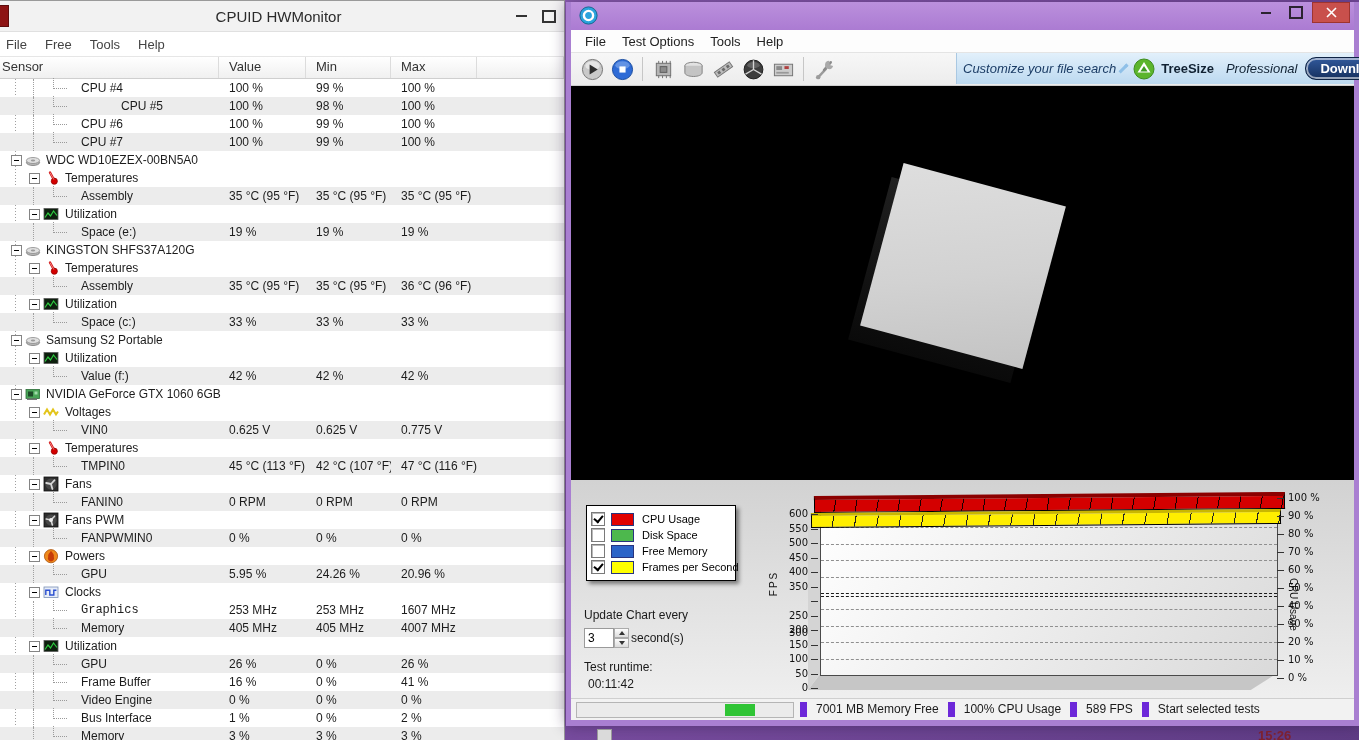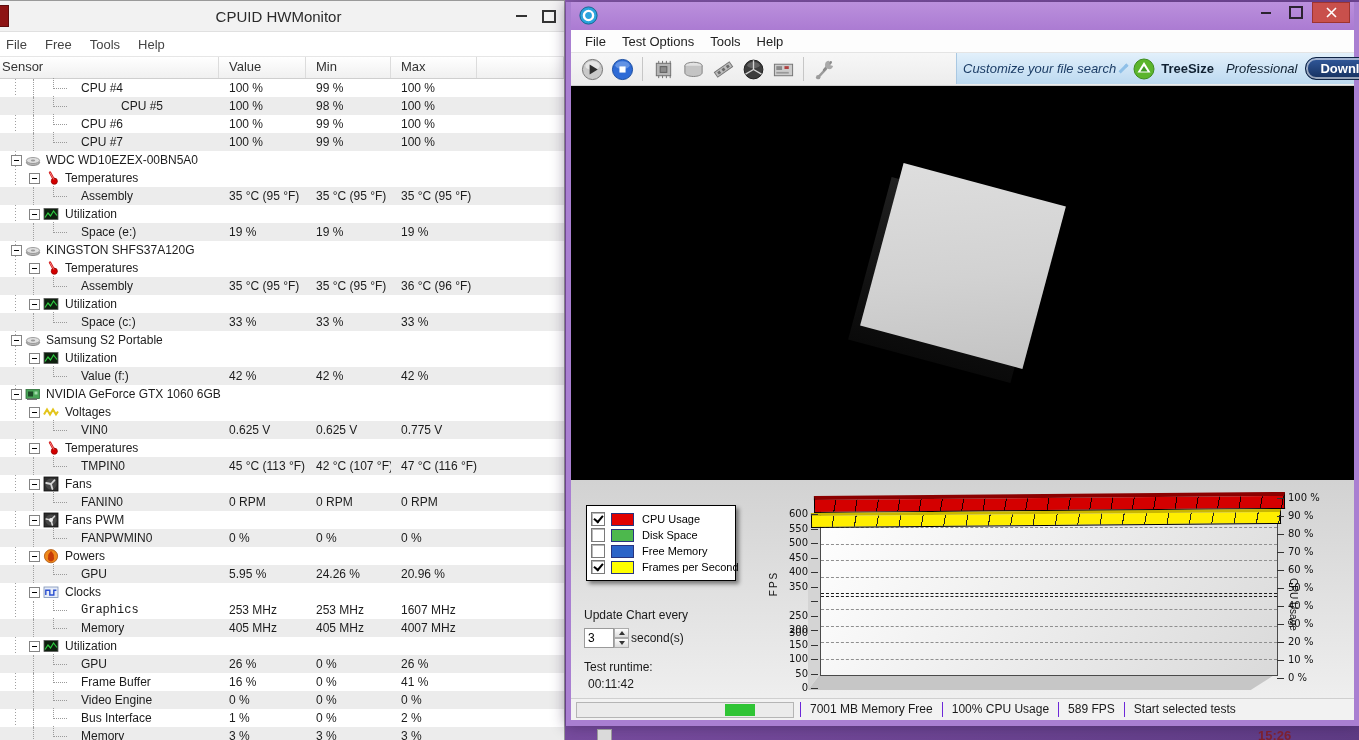--- a/index.html
+++ b/index.html
@@ -123,21 +123,21 @@
     background:repeating-linear-gradient(100deg,#d40000 0 20px,#1a0000 20px 21px);
     border-top:4px solid #8c0000;height:17px;}
   #ribbon-fps{left:240px;top:31px;width:470px;transform:rotate(-0.5deg);
     background:repeating-linear-gradient(100deg,#ffee00 0 21px,#222 21px 22px);
     border-top:3px solid #c9b700;height:15px;}
   
   #hl-status{position:absolute;left:0;right:0;bottom:0;height:21px;background:#f2f2f2;border-top:1px solid #cfcfcf;
     display:flex;align-items:center;font-size:12px;color:#1a1a1a;}
   #hl-progress{width:218px;height:16px;margin:0 6px 0 5px;background:#ebebeb;border:1px solid #b5b5b5;position:relative;box-sizing:border-box;}
   #hl-progress-block{position:absolute;left:148px;top:1px;width:30px;height:12px;background:#2fc435;}
-  .status-item{padding:0 9px;border-left:1px solid #6d28d9;height:15px;line-height:15px;white-space:nowrap;}
+  .status-item{padding:0 9px;border-left:7px solid #6d28d9;height:15px;line-height:15px;white-space:nowrap;}
   
   #desktop-clock{position:absolute;left:1258px;top:728px;font-size:13px;font-weight:bold;color:#7d2030;}
   #desktop-fragment{position:absolute;left:597px;top:729px;width:13px;height:11px;background:#dadada;border:1px solid #9a9a9a;}
 </style>
 </head>
 <body>
 
 <div id="hw-win" class="noselect">
   <div id="hw-titlebar">
     <div id="hw-app-icon"></div>

